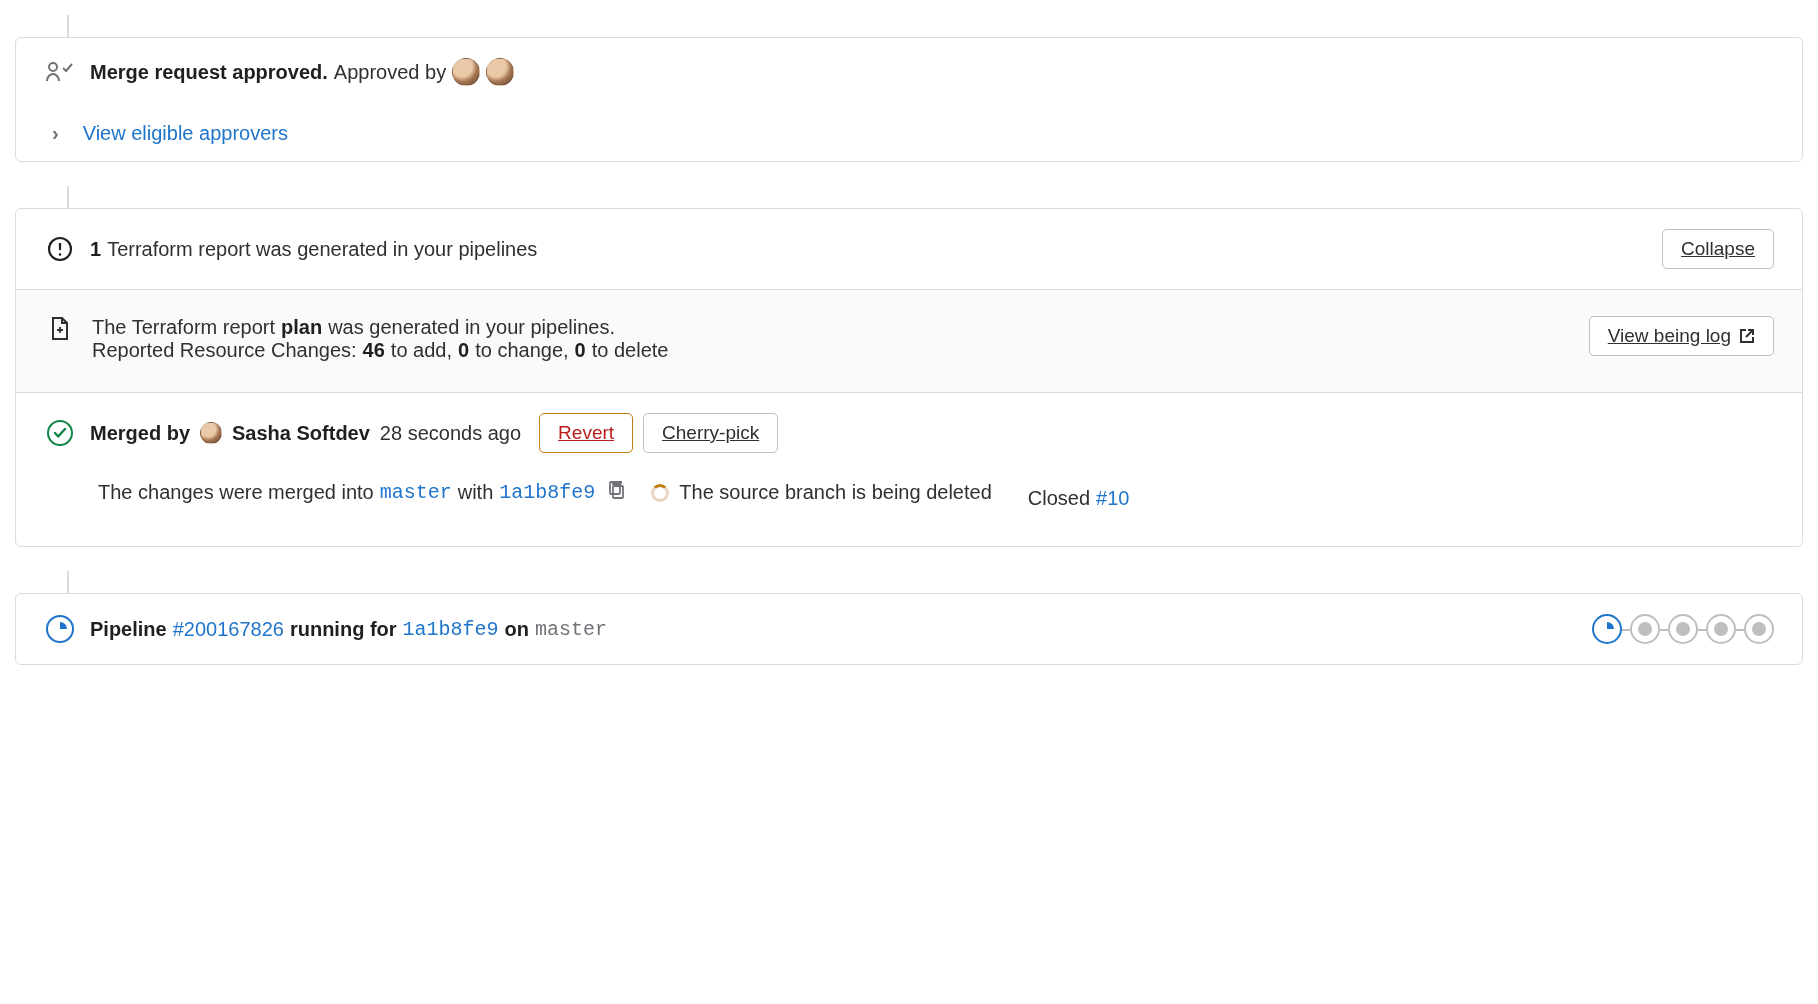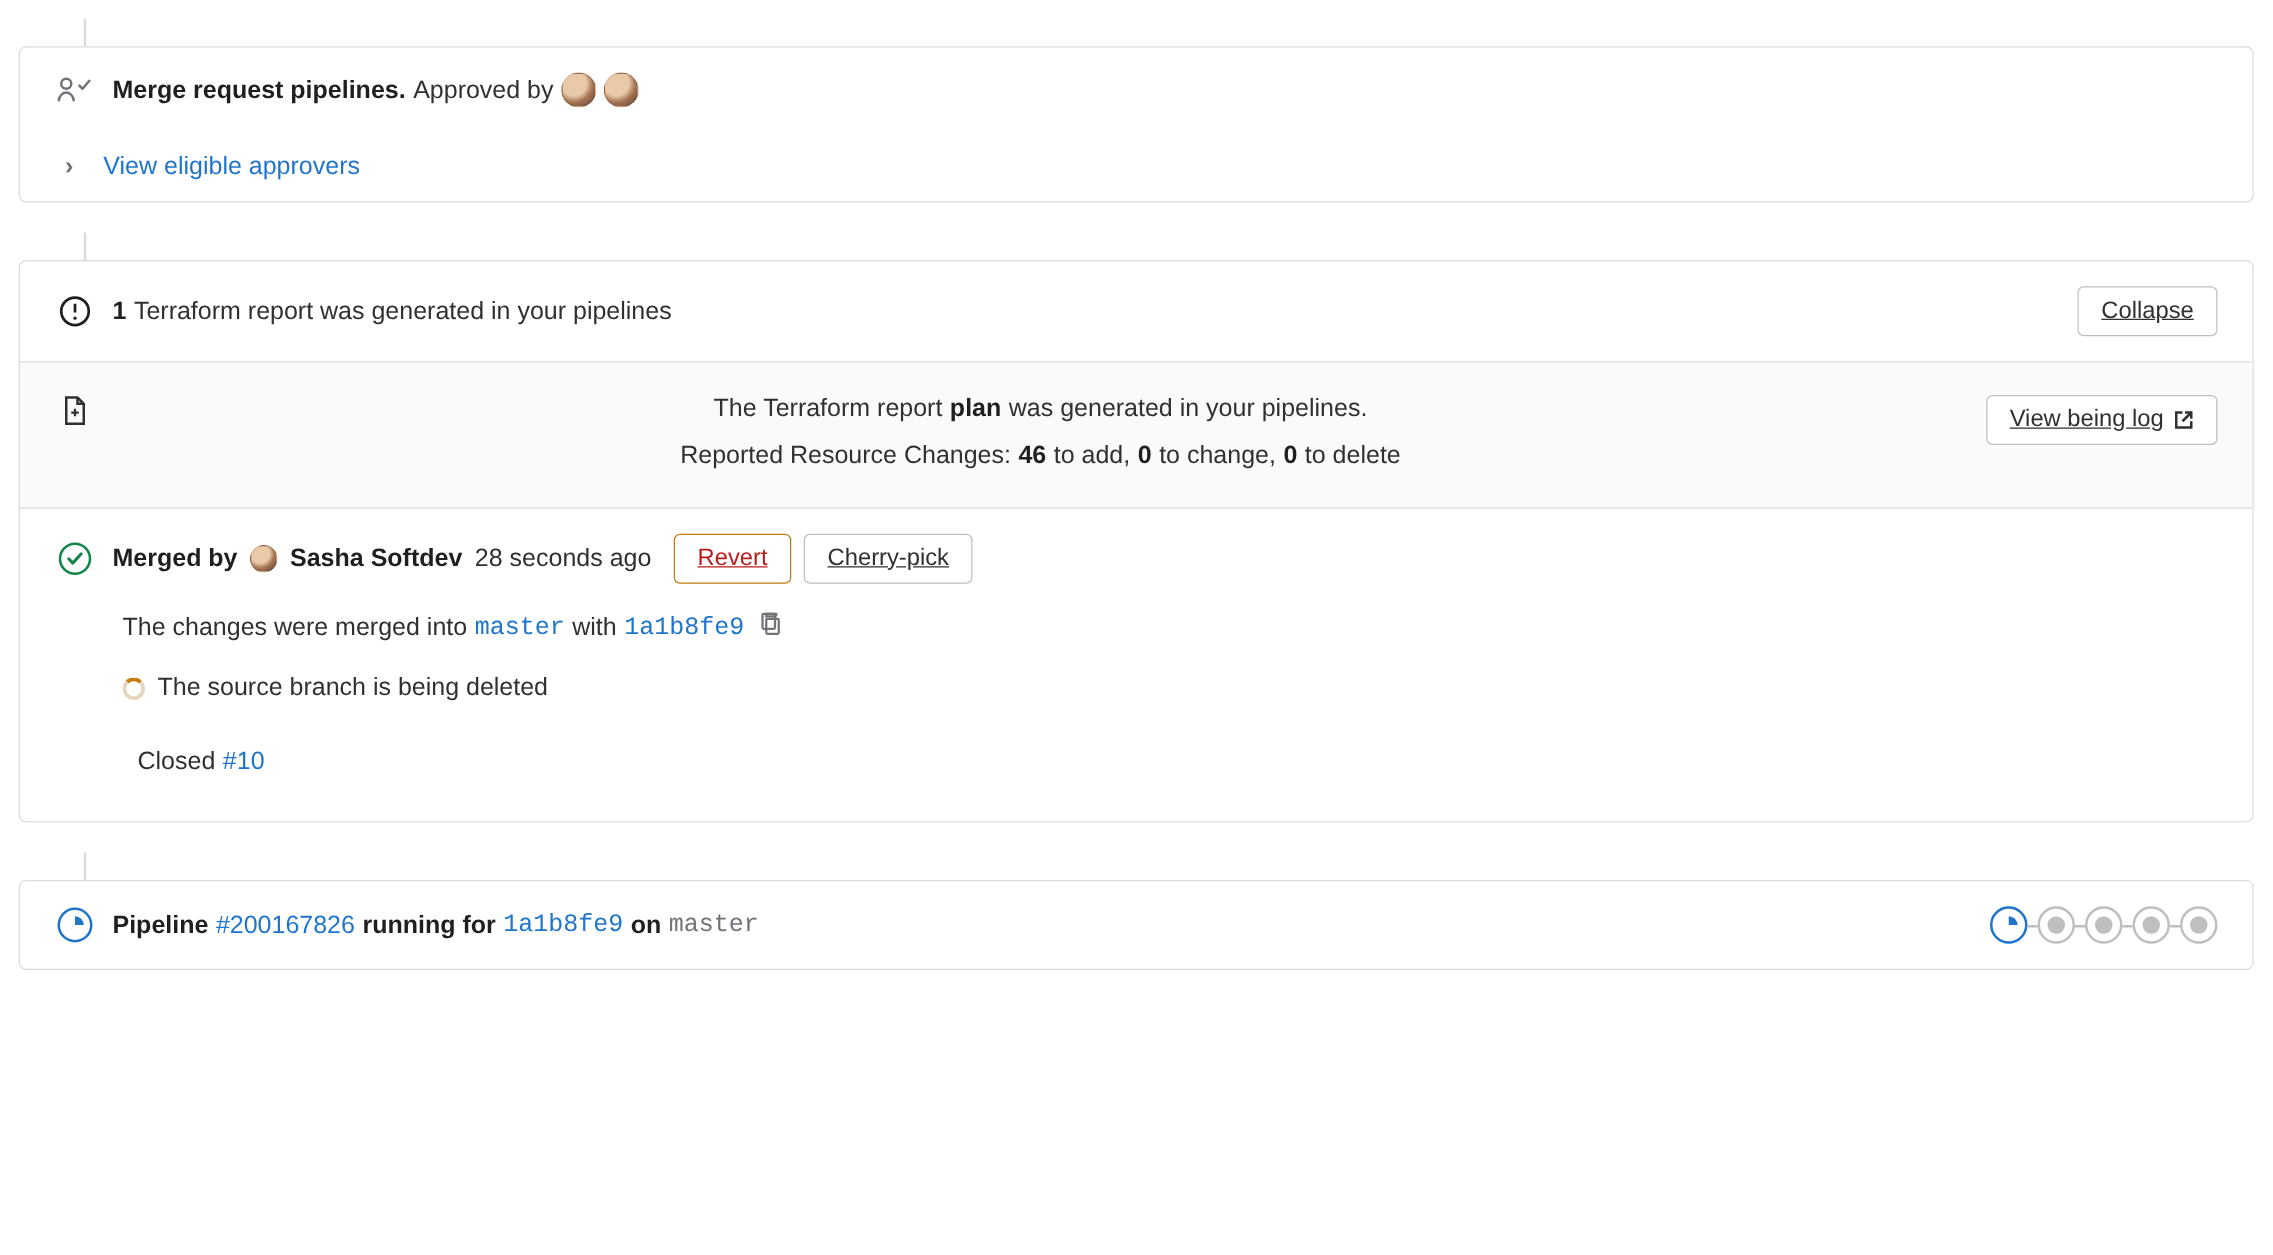--- a/index.html
+++ b/index.html
@@ -82,22 +82,22 @@
     height: 22px;
   }
   .tf-body {
     background: #fafafa;
     padding: 26px 28px 30px 28px;
     border-top: 1px solid #dbdbdb;
     display:flex;
     gap:16px;
     align-items:flex-start;
   }
-  .tf-lines { display:flex; flex-direction:column; gap:14px; flex:1;align-items:center; }
-  .merged-body { padding: 2px 28px 36px 82px; display:flex; flex-direction:column; gap:24px; }
+  .tf-lines { display:flex; flex-direction:column; flex:1; }
+  .merged-body { padding: 2px 28px 36px 82px; display:flex; flex-direction:row; gap:24px; }
   .inline-row { display:flex; align-items:center; gap:10px; }
   .spinner {
     width:18px; height:18px; border-radius:50%;
     border:3px solid #e7d5c0;
     border-top-color:#c17d10;
     display:inline-block;
   }
   .check-circle {
     width:26px; height:26px; border:2px solid #108548; border-radius:50%;
     display:inline-flex; align-items:center; justify-content:center; color:#108548;
@@ -116,21 +116,21 @@
 <div class="widget">
   <div class="widget-section">
     <span class="icon-col">
       <svg width="30" height="22" viewBox="0 0 30 22" fill="none" stroke="#737278" stroke-width="2">
         <circle cx="8" cy="6" r="4"></circle>
         <path d="M2 20c0-4 3-7 6-7s6 3 6 7"></path>
         <path d="M18 7l3 3 6-7" stroke="#737278"></path>
       </svg>
     </span>
     <div class="row-text flex-grow">
-      <span class="bold">Merge request pipelines.</span>
+      <span class="bold">Merge request approved.</span>
       <span>Approved by</span>
       <span class="avatar"></span>
       <span class="avatar"></span>
     </div>
   </div>
   <div class="widget-sub">
     <span class="chevron">›</span>
     <a href="#" class="link">View eligible approvers</a>
   </div>
 </div>

